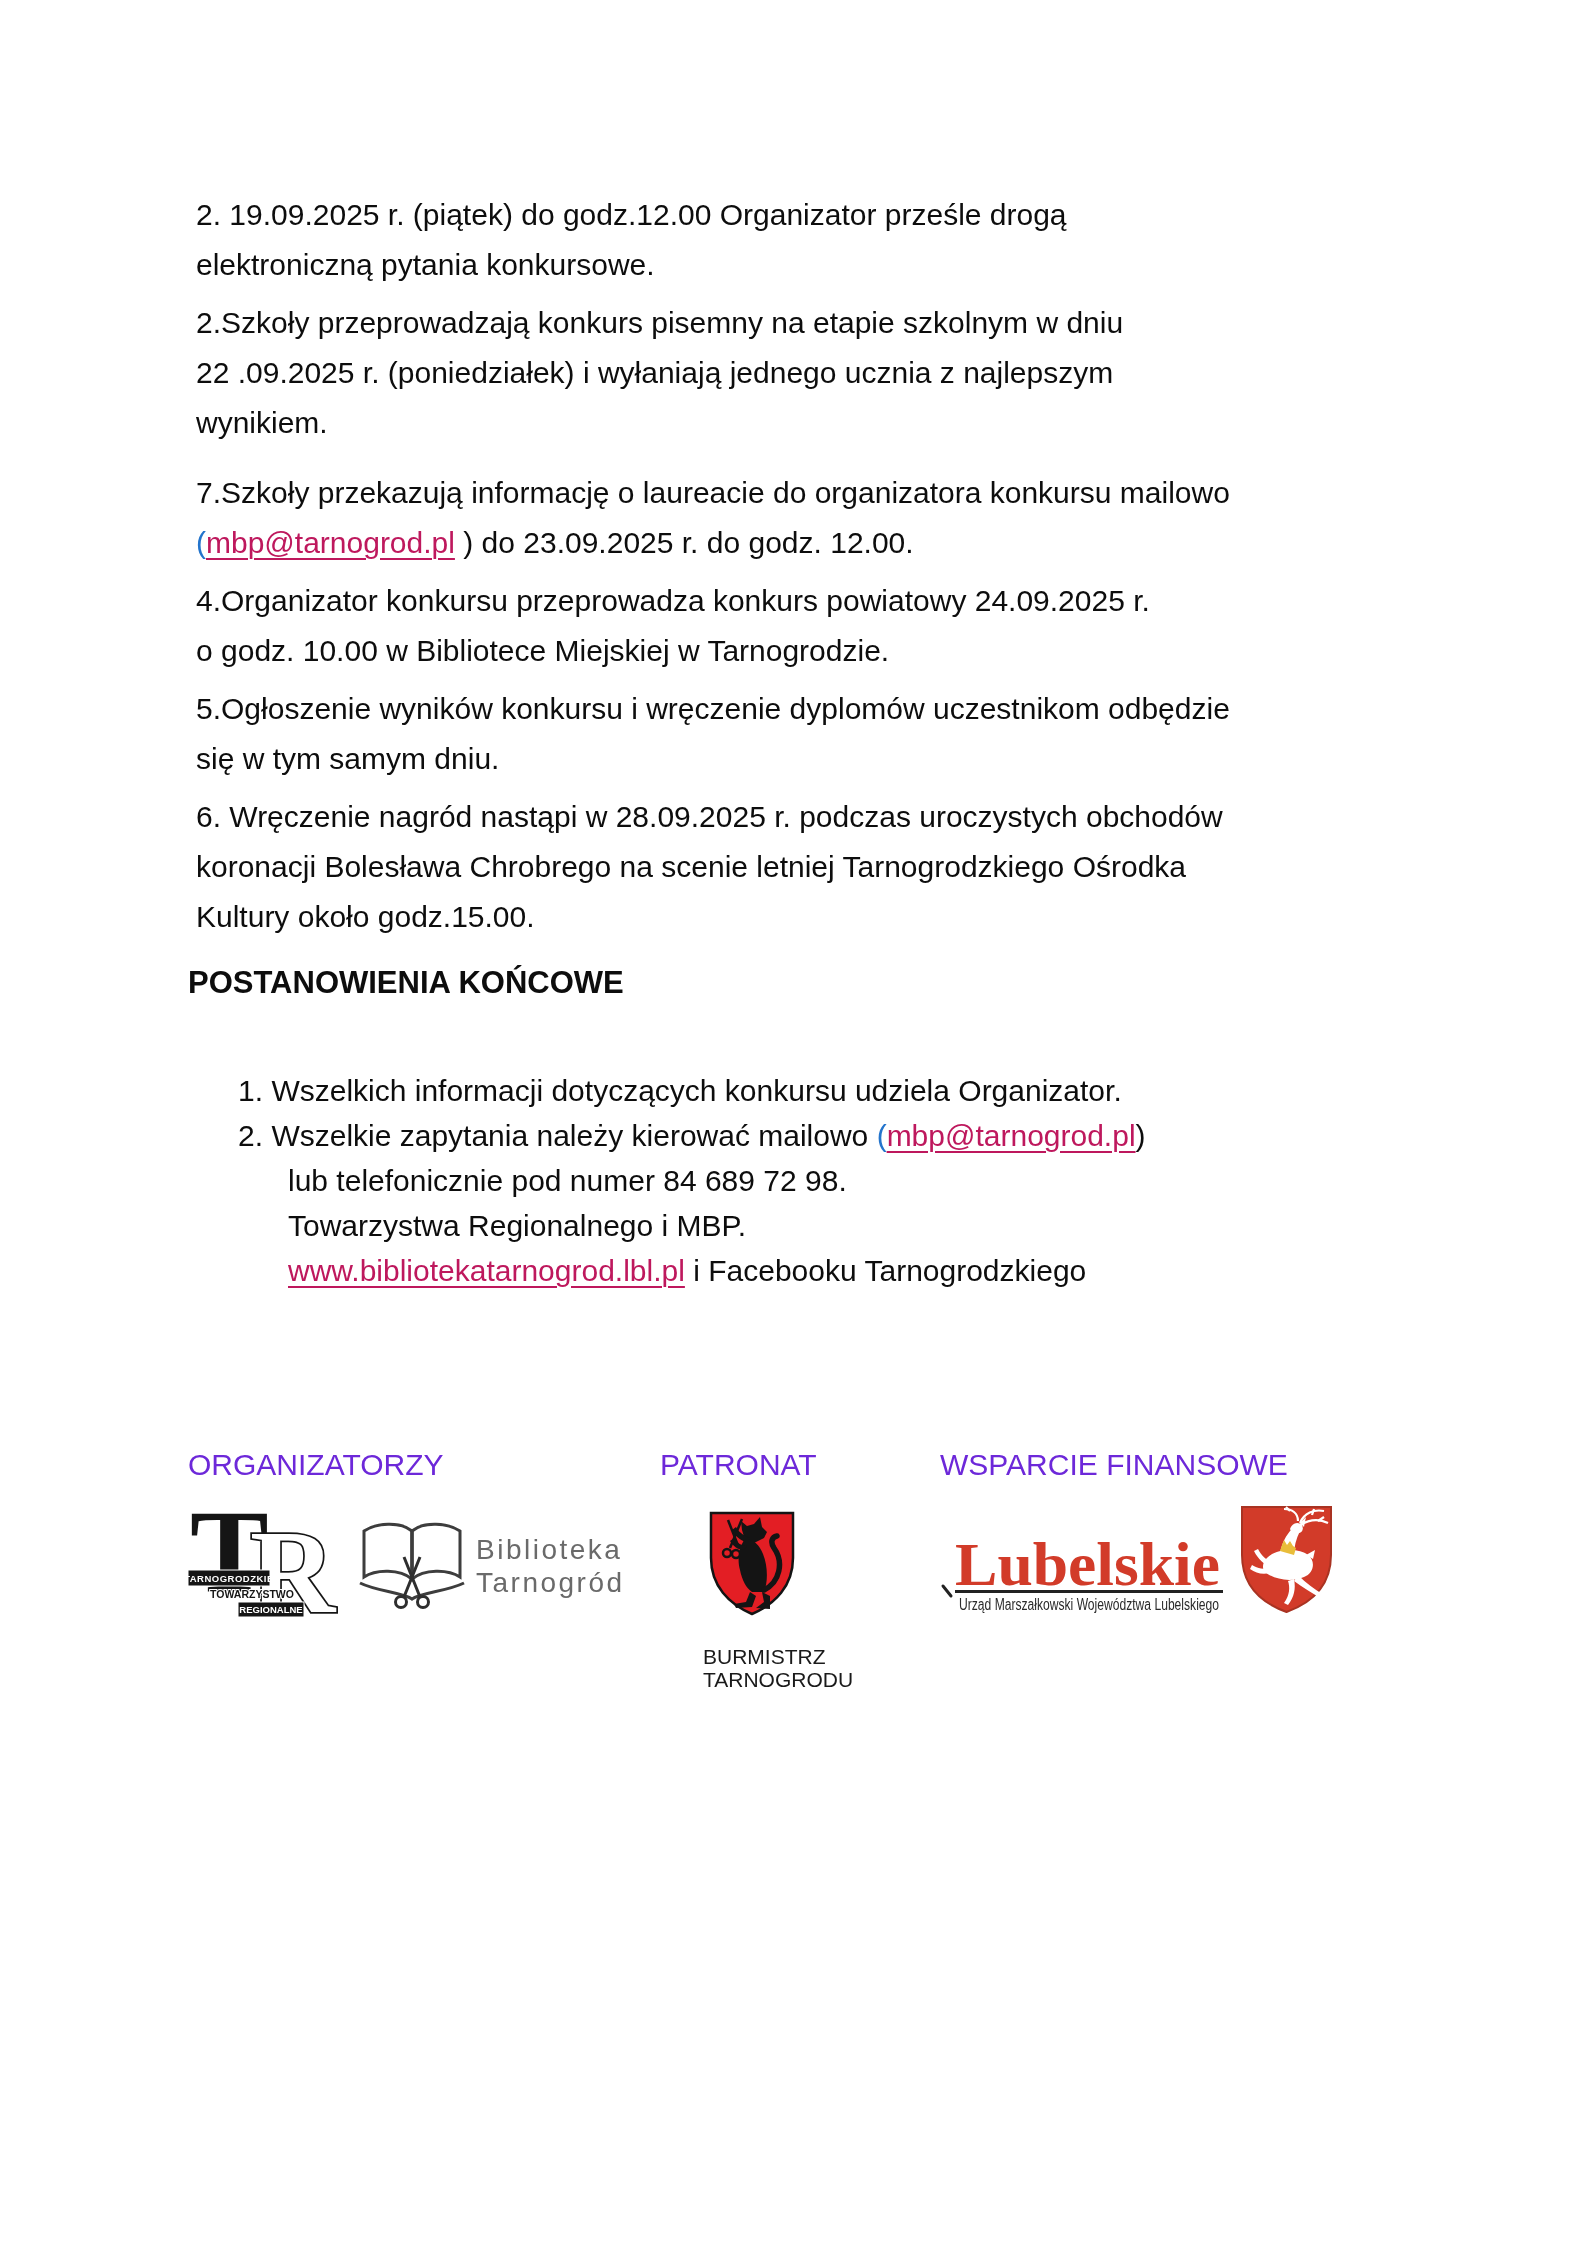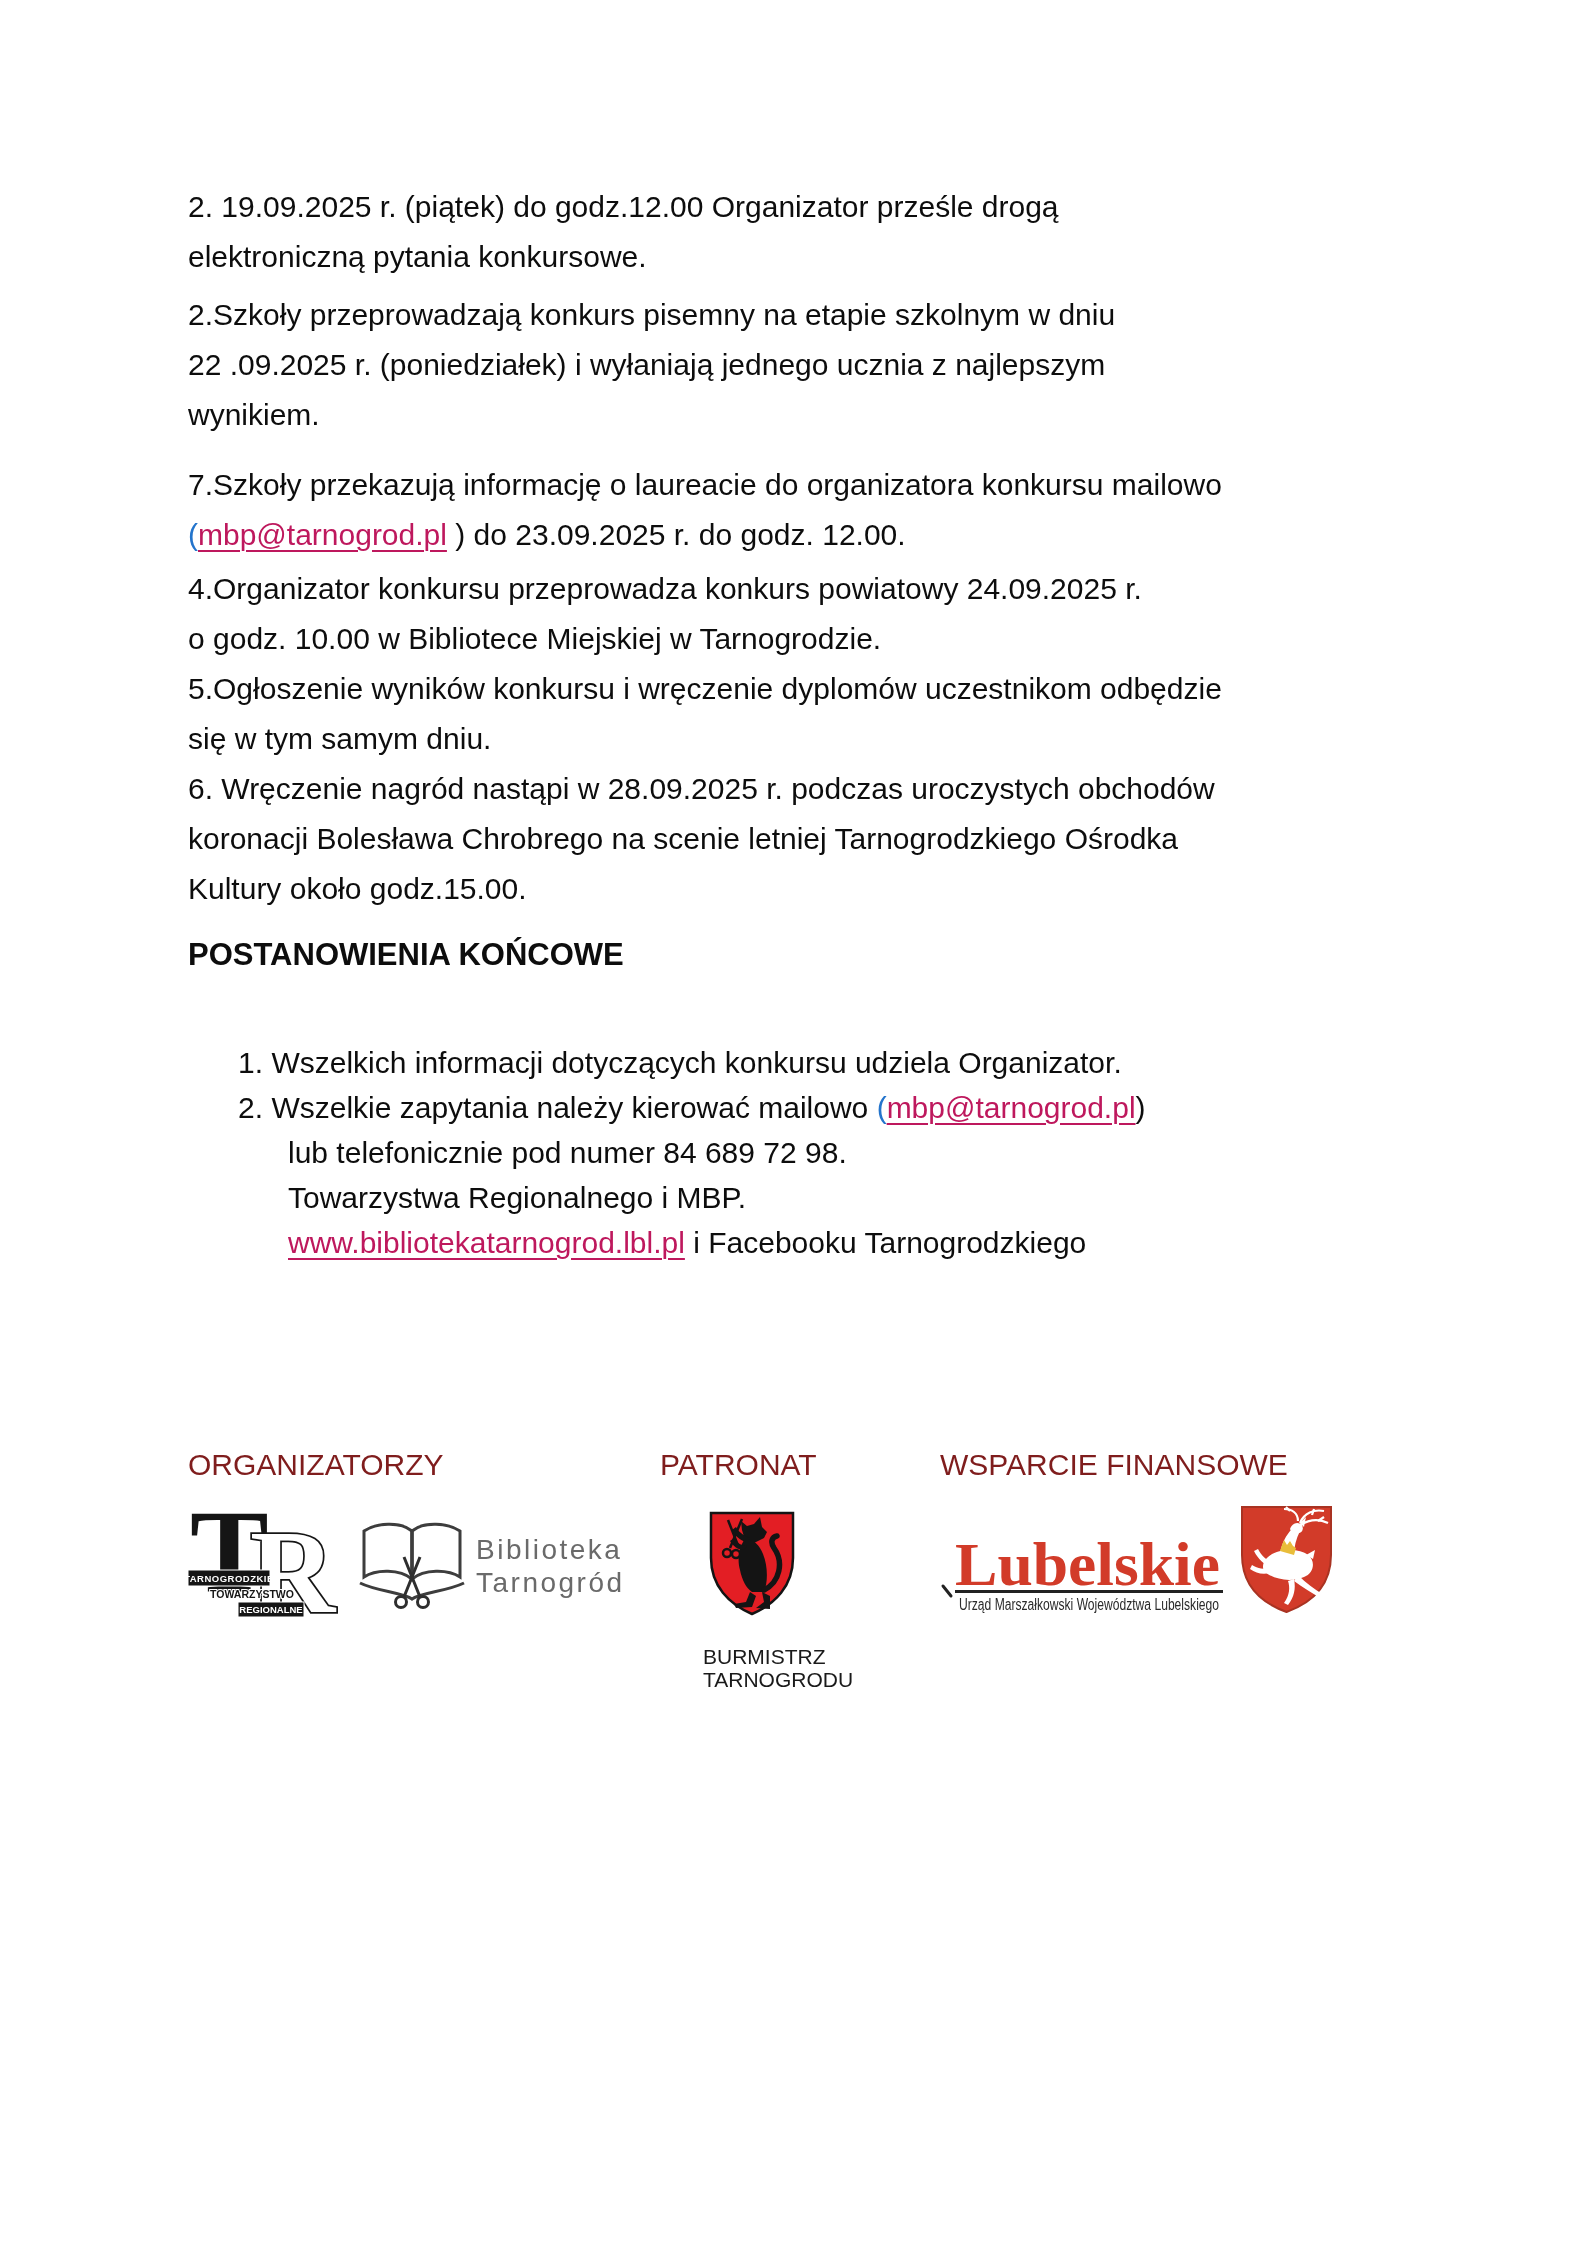--- a/index.html
+++ b/index.html
@@ -1,30 +1,30 @@
 <!DOCTYPE html>
 <html><head>
 <meta charset="utf-8">
 <style>
   html,body{margin:0;padding:0;background:#ffffff;}
   .page{
     position:relative;width:1587px;height:2245px;background:#ffffff;
     font-family:"Liberation Sans","DejaVu Sans",sans-serif;color:#0d0d0d;overflow:hidden;
   }
   .content{position:absolute;left:188px;top:182px;width:1260px;}
-  .para{margin:0;font-size:30px;line-height:50px;}
+  .para{margin:8px;font-size:30px;line-height:50px;}
   .para .ln{display:block;white-space:nowrap;}
   .mt8{margin-top:8px}.mt20{margin-top:20px}.mt4{margin-top:4px}.mt0{margin-top:0}
   .hdr{margin:16px 0 0 0;font-size:31px;line-height:50px;font-weight:bold;}
   .flist{margin-top:60px;font-size:30px;line-height:45px;}
   .flist .li{padding-left:50px;white-space:nowrap;}
   .flist .cont{padding-left:100px;}
   .doclink{color:#be185d;text-decoration:underline;text-decoration-thickness:2px;text-underline-offset:5px;cursor:pointer;}
   .blue{color:#2374cc;}
-  .f-head{position:absolute;top:1448px;font-size:30px;line-height:34px;white-space:nowrap;color:#7f1d1d;}
+  .f-head{position:absolute;top:1448px;font-size:30px;line-height:34px;white-space:nowrap;color:#6d28d9;}
   .logo{position:absolute;}
   .burmistrz{position:absolute;left:703px;top:1645px;font-size:21px;line-height:23px;color:#1a1a1a;white-space:nowrap;}
   svg text{font-family:"Liberation Sans","DejaVu Sans",sans-serif;}
   svg .serif{font-family:"Liberation Serif","DejaVu Serif",serif;}
 </style>
 </head>
 <body>
 
 <div class="page">
 

